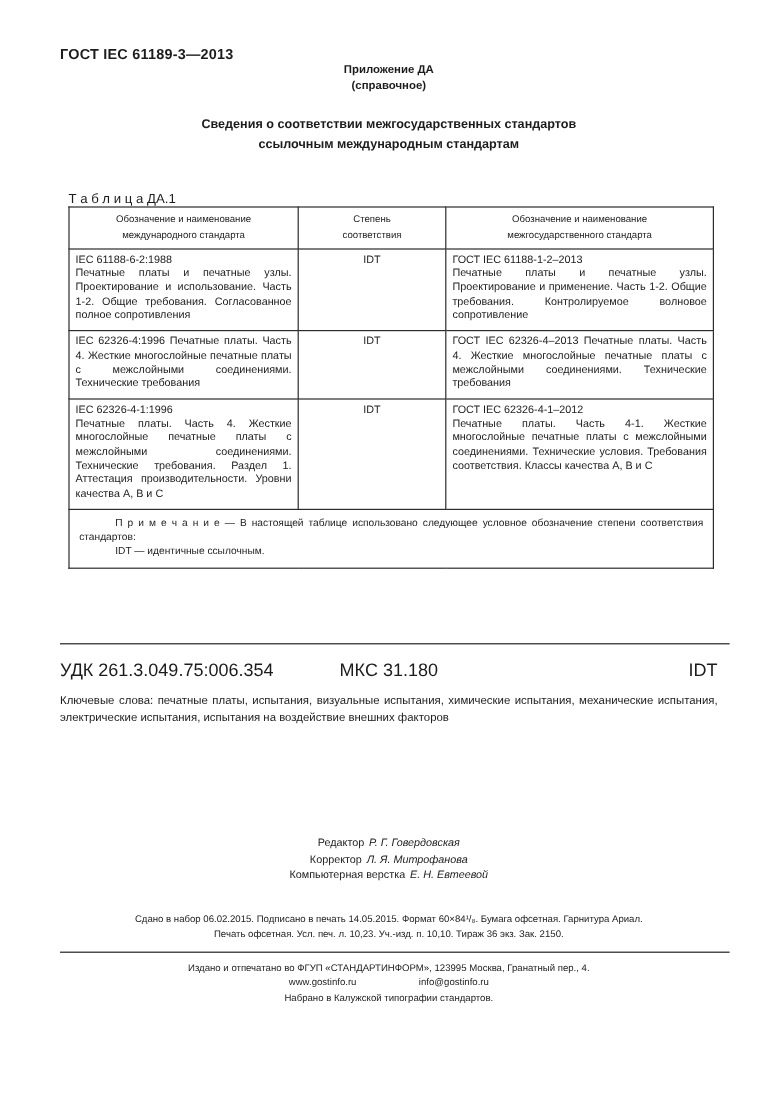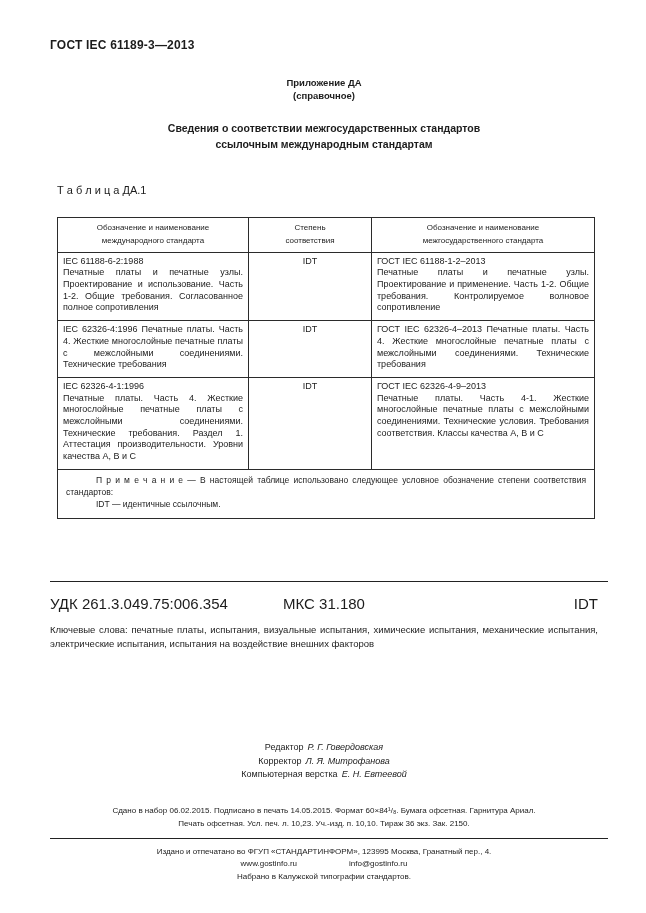--- a/index.html
+++ b/index.html
@@ -7,27 +7,27 @@
   body {
     background:#ffffff;
     color:#1c1c1c;
     font-family:"Liberation Sans", sans-serif;
     -webkit-font-smoothing:antialiased;
   }
   .page { padding:38px 48px 0 50px; width:646px; height:682px; }
 
   .doc-number { font-size:12px; font-weight:bold; letter-spacing:.2px; }
 
-  .annex-block { margin-top:24px; text-align:center; font-weight:bold; font-size:9.5px; line-height:1.4; }
+  .annex-block { text-align:center; font-weight:bold; font-size:9.5px; line-height:1.4; }
 
   .main-title { margin-top:17px; text-align:center; font-weight:bold; font-size:10.5px; line-height:1.55; }
 
   .table-label { margin-top:32px; font-size:11px; margin-left:7px; }
 
-  table.corr { border-collapse:collapse; width:537px; margin-left:7px; margin-top:21px; table-layout:fixed; }
+  table.corr { border-collapse:collapse; width:537px; margin-left:7px; margin-top:0; table-layout:fixed; }
   table.corr th, table.corr td { border:1px solid #2b2b2b; }
   col.c1 { width:191px; } col.c2 { width:123px; } col.c3 { width:223px; }
   th.hdr {
     font-weight:normal; font-size:8px; line-height:1.6; text-align:center;
     vertical-align:middle; padding:4px 6px; white-space:pre-line;
   }
   td.cell {
     font-size:9px; line-height:1.3; text-align:justify; vertical-align:top;
     padding:3px 5px 6px 5px; white-space:pre-line;
   }
@@ -100,21 +100,21 @@
       </tr>
       <tr>
         <td class="cell">IEC 62326-4:1996 Печатные платы. Часть 4. Жесткие многослойные печатные платы с межслойными соединениями. Технические требования</td>
         <td class="degree">IDT</td>
         <td class="cell">ГОСТ IEC 62326-4–2013 Печатные платы. Часть 4. Жесткие многослойные печатные платы с межслойными соединениями. Технические требования</td>
       </tr>
       <tr>
         <td class="cell">IEC 62326-4-1:1996
 Печатные платы. Часть 4. Жесткие многослойные печатные платы с межслойными соединениями. Технические требования. Раздел 1. Аттестация производительности. Уровни качества А, В и С</td>
         <td class="degree">IDT</td>
-        <td class="cell">ГОСТ IEC 62326-4-9–2013
+        <td class="cell">ГОСТ IEC 62326-4-1–2012
 Печатные платы. Часть 4-1. Жесткие многослойные печатные платы с межслойными соединениями. Технические условия. Требования соответствия. Классы качества А, В и С</td>
       </tr>
       <tr>
         <td class="note-cell" colspan="3">
           <div class="note-l1">П р и м е ч а н и е — В настоящей таблице использовано следующее условное обозначение степени соответствия стандартов:</div>
           <div class="note-l2">IDT — идентичные ссылочным.</div>
         </td>
       </tr>
     </tbody>
   </table>

